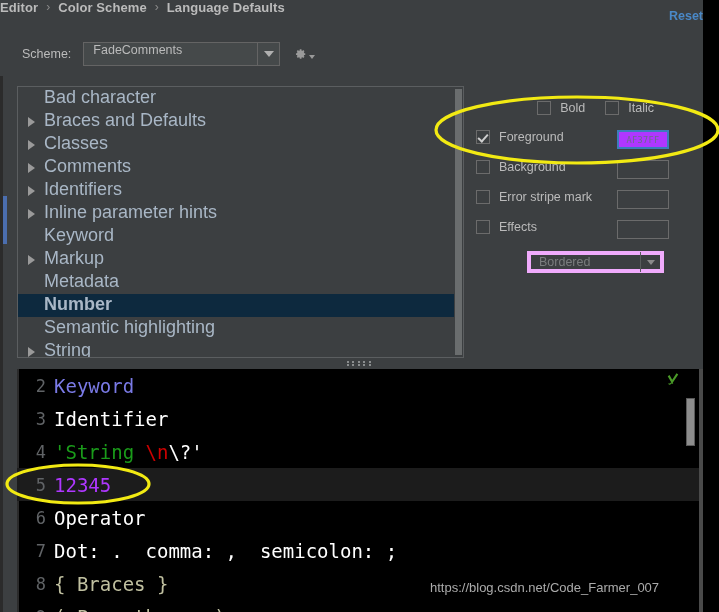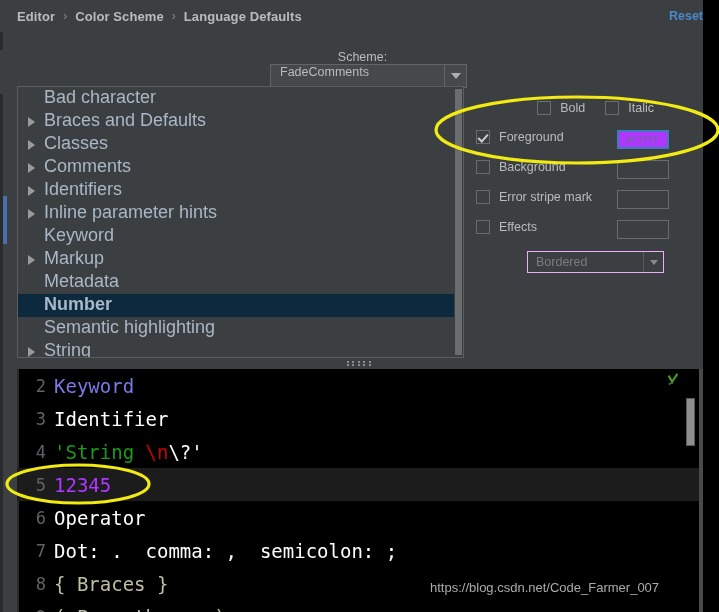--- a/index.html
+++ b/index.html
@@ -36,42 +36,42 @@
 
   
   .right-black {
     position: absolute; right: 0; top: 0; width: 16px; height: 612px;
     background: #000000;
   }
 
   
   .breadcrumb {
     position: absolute; left: 0; top: 0; width: 703px; height: 32px;
-    display: flex; align-items: center;
-    padding-left: 17px;
+    display: flex; 
+    padding-left: 0;
     background: #3c3f41;
   }
   .crumb {
     color: #bbbbbb; font-size: 13px; font-weight: bold;
     letter-spacing: .1px;
   }
   .crumb-sep {
     color: #8a8a8a; font-size: 12px; margin: 0 8px; font-weight: normal;
   }
   .reset-link {
     position: absolute; right: 0px; top: 9px;
     color: #4a88c7; font-size: 12.5px; font-weight: bold;
     cursor: pointer;
   }
 
   
   .scheme-row {
-    position: absolute; left: 0; top: 50px; width: 703px; height: 44px;
-    background: #3c3f41;
-    display: flex; align-items: center; padding-left: 22px; flex-direction: column;
+    position: absolute; left: 0; top: 32px; width: 703px; height: 44px;
+    background: #3c3f41;
+    display: flex; align-items: center; padding-left: 22px;
   }
   .scheme-label { color: #bbbbbb; font-size: 12.5px; }
   .combo {
     position: relative;
     margin-left: 12px;
     width: 197px; height: 24px;
     background: #45494a;
     border: 1px solid #646464;
     display: flex; 
   }
@@ -188,21 +188,21 @@
   }
   .swatch-fg span {
     font-family: "DejaVu Sans Mono", monospace;
     font-size: 8.5px; color: #6b6b8a; letter-spacing: .4px;
   }
 
   .bordered-combo {
     position: absolute; left: 527px; top: 251px;
     width: 137px; height: 22px;
     background: #3c3f41;
-    border: 1px solid #f0abfc;
+    border: 4px solid #f0abfc;
     display: flex; align-items: center;
   }
   .bordered-combo .bc-val {
     flex: 1; color: #7a7d7e; font-size: 12.5px; padding-left: 8px;
   }
   .bordered-combo .bc-arrow {
     width: 20px; height: 20px; border-left: 1px solid #585b5c;
     display: flex; align-items: center; justify-content: center;
   }
   .bordered-combo .bc-arrow i {

